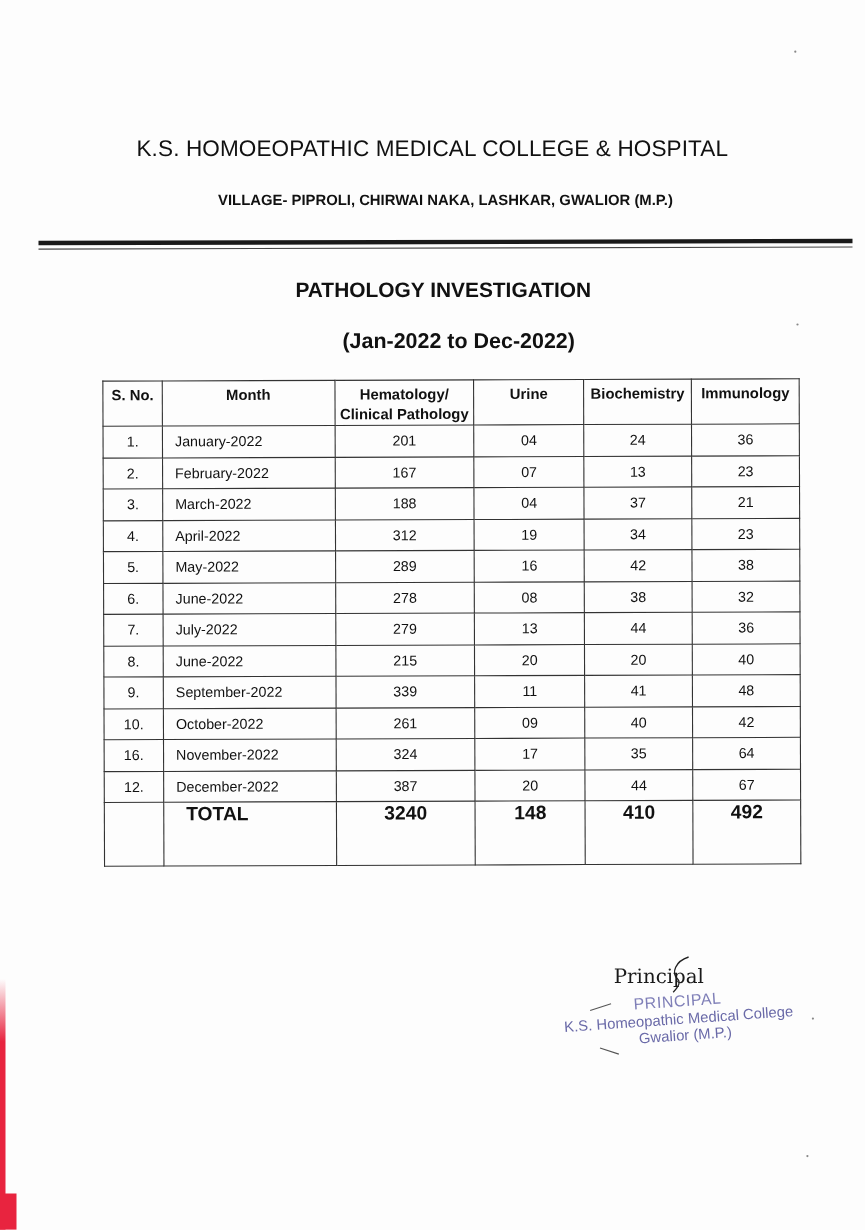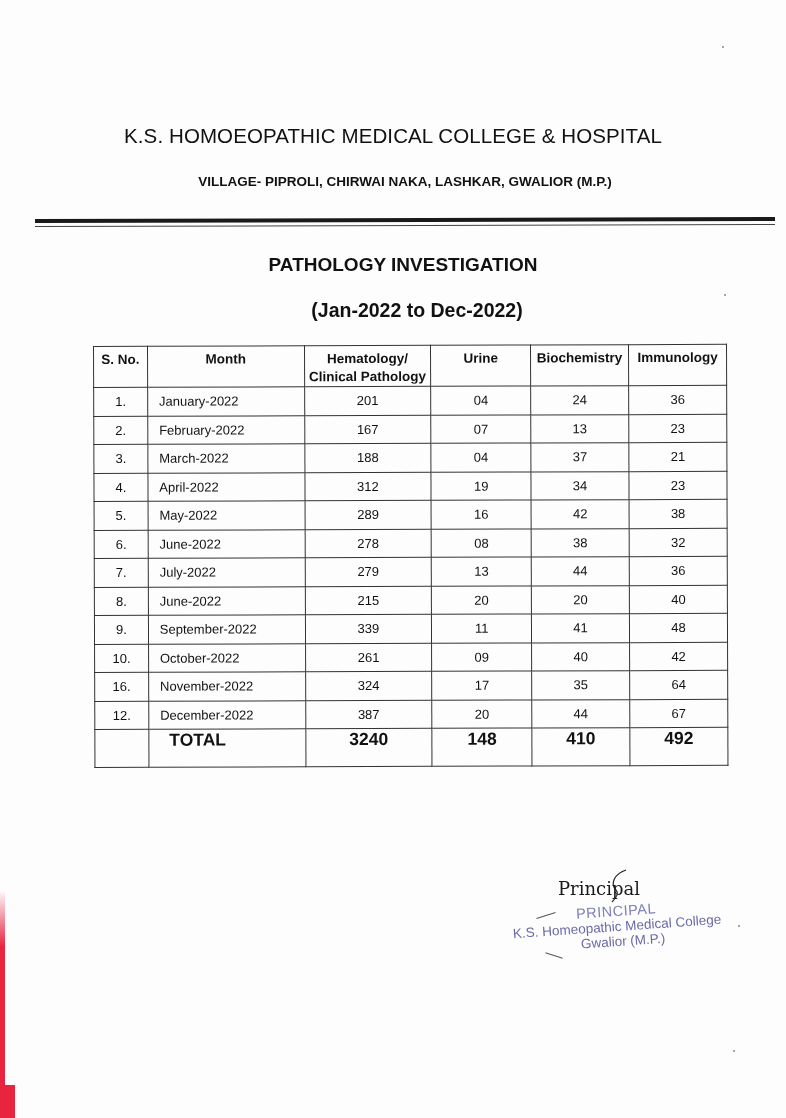--- a/index.html
+++ b/index.html
@@ -45,21 +45,21 @@
     }
     table.data th, table.data td {
       border: 1.3px solid #333; padding: 0; height: 28.5px; text-align: center;
       vertical-align: top; padding-top: 6px; box-sizing: border-box;
     }
     table.data th {
       font-weight: bold; font-size: 13.5px; height: 31px; padding-top: 4px; line-height: 18px;
     }
     table.data td.month { text-align: left; padding-left: 11px; }
     table.data tr.total td {
-      height: 38px; font-weight: bold; font-size: 17.5px; padding-top: 0; vertical-align: top;
+      height: 58px; font-weight: bold; font-size: 17.5px; padding-top: 0; vertical-align: top;
     }
     table.data tr.total td.month { padding-left: 20px; }
     col.c1 { width: 54px; } col.c2 { width: 157px; } col.c3 { width: 127px; }
     col.c4 { width: 100px; } col.c5 { width: 98px; } col.c6 { width: 98px; }
     .signature {
       position: absolute; left: 558px; top: 878px; font-family: "DejaVu Serif", serif;
       font-size: 18px; color: #1a1a1a;
     }
     .sig-scrawl {
       position: absolute; left: 604px; top: 868px; width: 30px; height: 36px;

